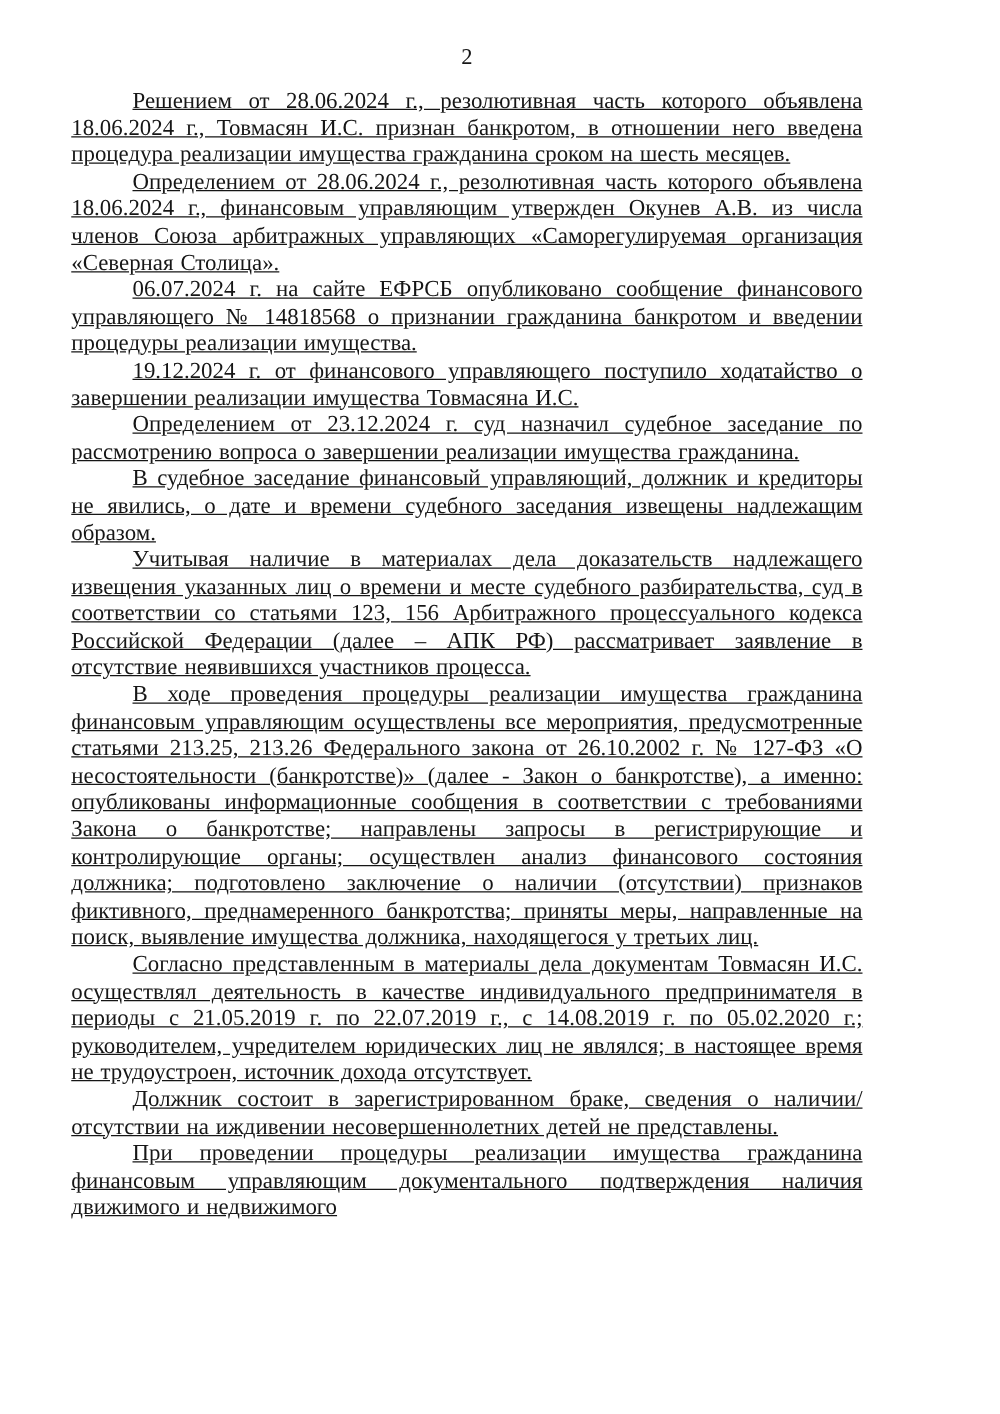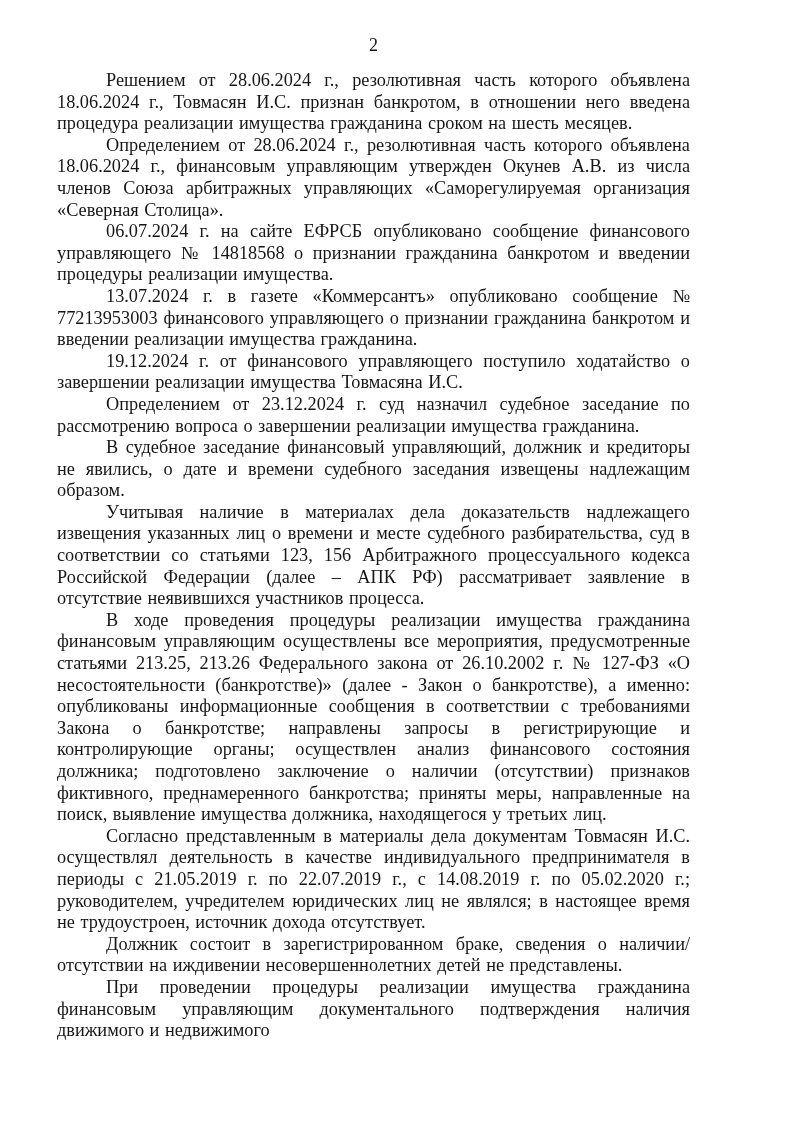--- a/index.html
+++ b/index.html
@@ -33,32 +33,32 @@
     font-size: 18.3px;
     line-height: 21.6px;
     text-align: justify;
     text-justify: inter-word;
   }
   .doc-body p {
     margin: 0;
     padding: 0;
     text-indent: 49px;
     word-spacing: 1px;
+    text-decoration: underline;
   }
 </style>
 </head>
 <body>
 
 <div class="page">
   <div class="page-number">2</div>
   <div class="doc-body">
       <p>Решением от 28.06.2024 г., резолютивная часть которого объявлена 18.06.2024 г., Товмасян И.С. признан банкротом, в отношении него введена процедура реализации имущества гражданина сроком на шесть месяцев.</p>
       <p>Определением от 28.06.2024 г., резолютивная часть которого объявлена 18.06.2024 г., финансовым управляющим утвержден Окунев А.В. из числа членов Союза арбитражных управляющих «Саморегулируемая организация «Северная Столица».</p>
       <p>06.07.2024 г. на сайте ЕФРСБ опубликовано сообщение финансового управляющего № 14818568 о признании гражданина банкротом и введении процедуры реализации имущества.</p>
-      <p>13.07.2024 г. в газете «Коммерсантъ» опубликовано сообщение № 77213953003 финансового управляющего о признании гражданина банкротом и введении реализации имущества гражданина.</p>
       <p>19.12.2024 г. от финансового управляющего поступило ходатайство о завершении реализации имущества Товмасяна И.С.</p>
       <p>Определением от 23.12.2024 г. суд назначил судебное заседание по рассмотрению вопроса о завершении реализации имущества гражданина.</p>
       <p>В судебное заседание финансовый управляющий, должник и кредиторы не явились, о дате и времени судебного заседания извещены надлежащим образом.</p>
       <p>Учитывая наличие в материалах дела доказательств надлежащего извещения указанных лиц о времени и месте судебного разбирательства, суд в соответствии со статьями 123, 156 Арбитражного процессуального кодекса Российской Федерации (далее – АПК РФ) рассматривает заявление в отсутствие неявившихся участников процесса.</p>
       <p>В ходе проведения процедуры реализации имущества гражданина финансовым управляющим осуществлены все мероприятия, предусмотренные статьями 213.25, 213.26 Федерального закона от 26.10.2002 г. № 127-ФЗ «О несостоятельности (банкротстве)» (далее - Закон о банкротстве), а именно: опубликованы информационные сообщения в соответствии с требованиями Закона о банкротстве; направлены запросы в регистрирующие и контролирующие органы; осуществлен анализ финансового состояния должника; подготовлено заключение о наличии (отсутствии) признаков фиктивного, преднамеренного банкротства; приняты меры, направленные на поиск, выявление имущества должника, находящегося у третьих лиц.</p>
       <p>Согласно представленным в материалы дела документам Товмасян И.С. осуществлял деятельность в качестве индивидуального предпринимателя в периоды с 21.05.2019 г. по 22.07.2019 г., с 14.08.2019 г. по 05.02.2020 г.; руководителем, учредителем юридических лиц не являлся; в настоящее время не трудоустроен, источник дохода отсутствует.</p>
       <p>Должник состоит в зарегистрированном браке, сведения о наличии/отсутствии на иждивении несовершеннолетних детей не представлены.</p>
       <p>При проведении процедуры реализации имущества гражданина финансовым управляющим документального подтверждения наличия движимого и недвижимого</p>
     </div>
 </div>

